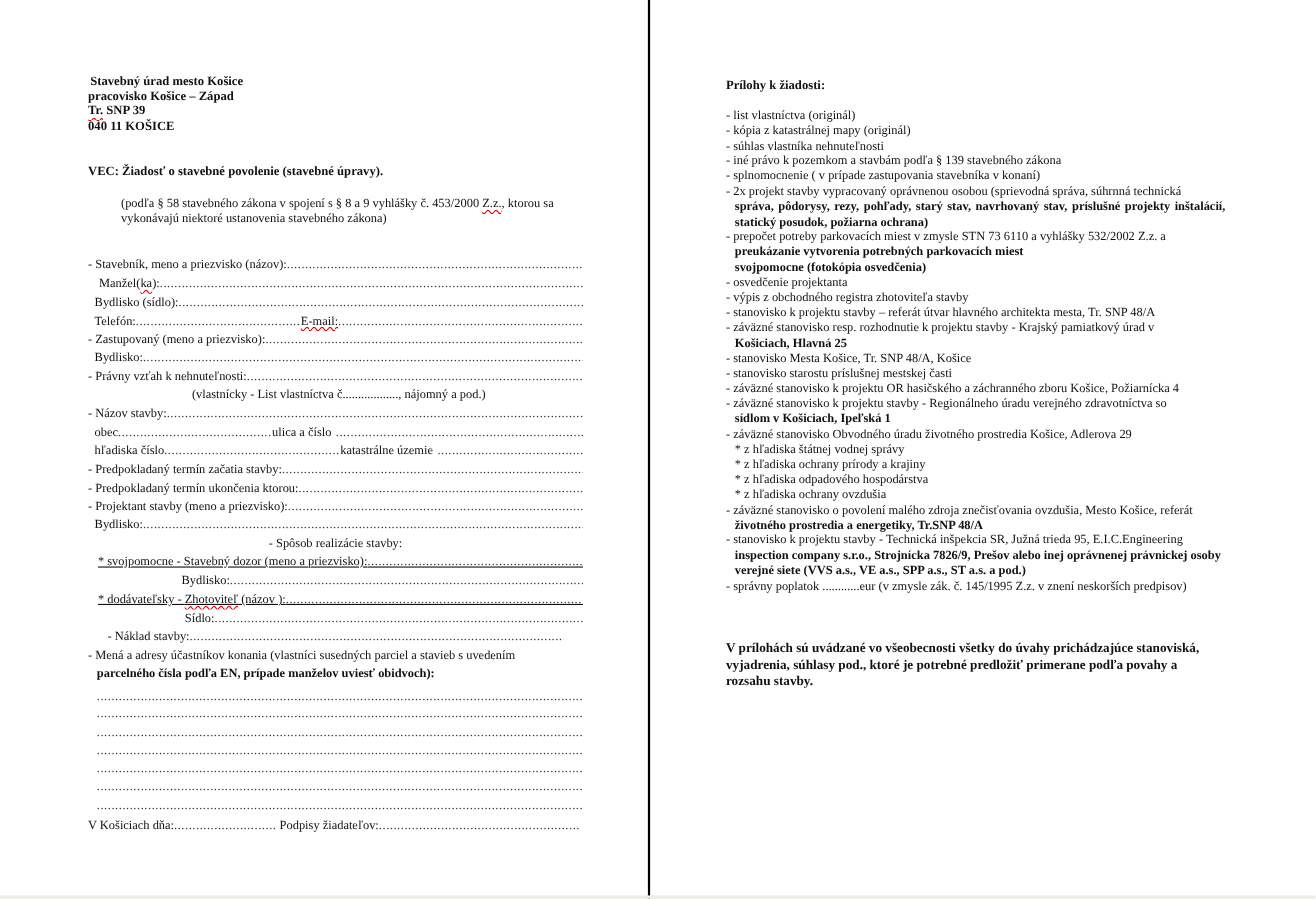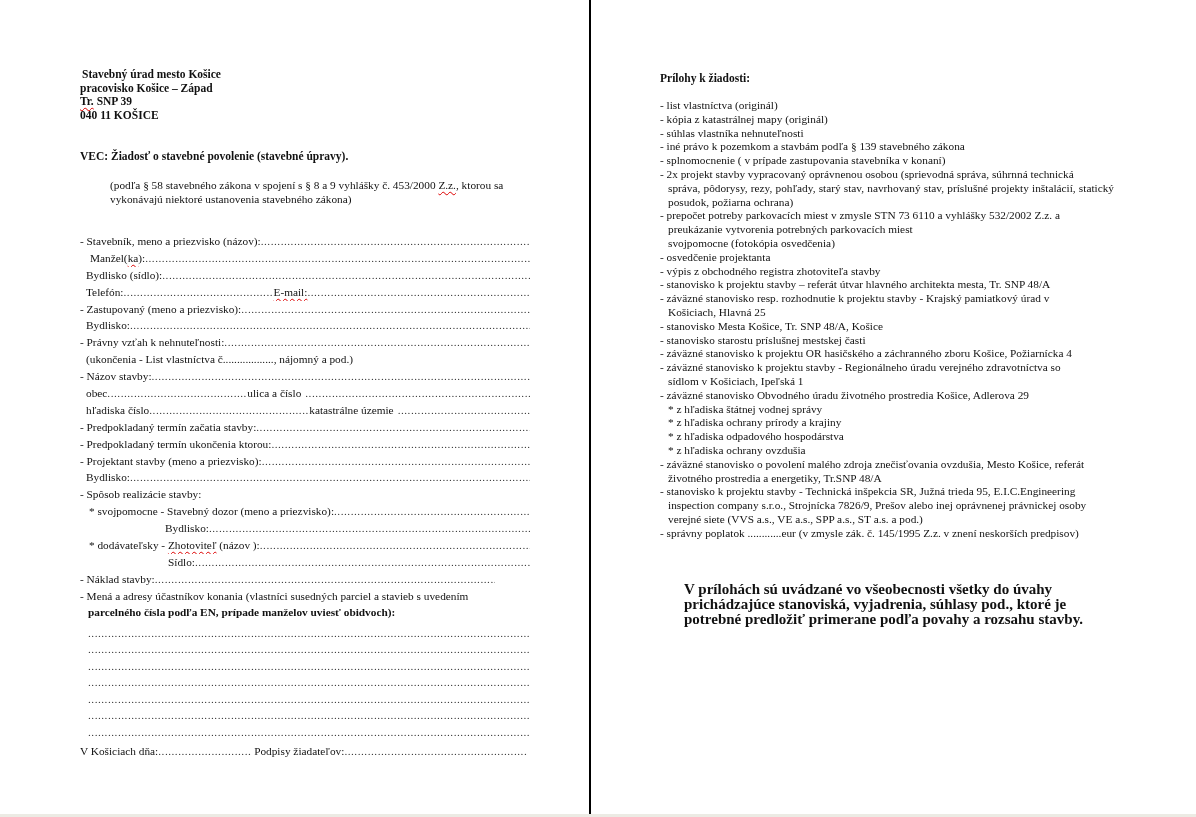--- a/index.html
+++ b/index.html
@@ -15,40 +15,40 @@
 
   .addr { position: absolute; left: 64px; top: 68px; font-weight: bold; font-size: 11.5px; line-height: 13.6px; }
   .addr div { white-space: nowrap; }
   .addr .l0 { padding-left: 2px; }
   .spell { text-decoration: underline wavy #d00; text-decoration-thickness: 1px; text-underline-offset: 2px; }
 
   .subject { position: absolute; left: 64px; top: 150px; font-weight: bold; font-size: 11.5px; white-space: nowrap; }
   .legal { position: absolute; left: 94px; top: 178px; width: 412px; font-size: 11.3px; line-height: 14px; }
 
   .fields { position: absolute; left: 64px; top: 233px; width: 450px; font-size: 11.3px; }
-  .row { height: 16.9px; line-height: 16.9px; white-space: nowrap; overflow: hidden; display: flex; }
+  .row { height: 16.9px; line-height: 16.9px; white-space: nowrap; overflow: hidden; display: flex; justify-content: center; }
   .row .lbl { flex: 0 0 auto; }
   .row .dots { flex: 1 1 auto; overflow: hidden; letter-spacing: 0.5px; color: #333; }
   .ind1 { padding-left: 6px; }
   .ind2 { padding-left: 10px; }
-  .ind-star { padding-left: 9px; }
+  .ind-star { padding-left: 9px; text-decoration: underline; }
   .ind-deep { padding-left: 85px; }
   .ind-deep2 { padding-left: 88px; }
   .wrap-row { white-space: normal; height: auto; line-height: 16.5px; text-align: justify; display: block; }
   .wrap-row .cont { padding-left: 8px; display: block; text-align: left; font-weight: bold; }
   .blank-line { height: 16.5px; line-height: 16.5px; overflow: hidden; white-space: nowrap; letter-spacing: 0.5px; color: #333; padding-left: 8px; }
   .sign { position: absolute; left: 64px; top: 745px; font-size: 11.3px; white-space: nowrap; }
   .sign span.d { letter-spacing: 0.5px; color: #333; }
 
   .att-title { position: absolute; left: 660px; top: 72px; font-weight: bold; font-size: 11.5px; }
   .att-list { position: absolute; left: 660px; top: 99px; width: 454px; font-size: 11.3px; line-height: 13.8px; }
   .att-item { text-align: justify; }
-  .att-item .hang { display: block; padding-left: 8px; text-align: justify; }
+  .att-item .hang { display: block; padding-left: 8px; text-align: justify; font-weight: bold; }
   .att-sub { padding-left: 8px; }
-  .note { position: absolute; left: 660px; top: 582px; width: 440px; font-weight: bold; font-size: 15px; line-height: 15px; margin-left: 24px; }
+  .note { position: absolute; left: 660px; top: 582px; width: 440px; font-weight: bold; font-size: 12px; line-height: 15px; }
 </style>
 </head>
 <body>
 
 <div class="page" id="page-left">
   <div class="addr">
     <div class="l0">Stavebný úrad mesto Košice</div>
     <div>pracovisko Košice – Západ</div>
     <div><span class="spell">Tr.</span><span> SNP 39</span></div>
     <div>040 11 KOŠICE</div>
@@ -82,21 +82,21 @@
       </div>
     <div class="row ind1">
         <span class="lbl">Bydlisko:</span>
         <span class="dots">..................................................................................................................................................................</span>
       </div>
     <div class="row">
         <span class="lbl">- Právny vzťah k nehnuteľnosti:</span>
         <span class="dots">..................................................................................................................................................................</span>
       </div>
     <div class="row ind1">
-        <span class="lbl">(ukončenia - List vlastníctva č</span>
+        <span class="lbl">(vlastnícky - List vlastníctva č</span>
         <span class="lbl">..................</span>
         <span class="lbl">, nájomný a pod.)</span>
       </div>
     <div class="row">
         <span class="lbl">- Názov stavby:</span>
         <span class="dots">..................................................................................................................................................................</span>
       </div>
     <div class="row ind1">
       <span class="lbl">obec</span>
       <span class="dots" style="flex:0 0 140px">..................................................................................................................................................................</span>

